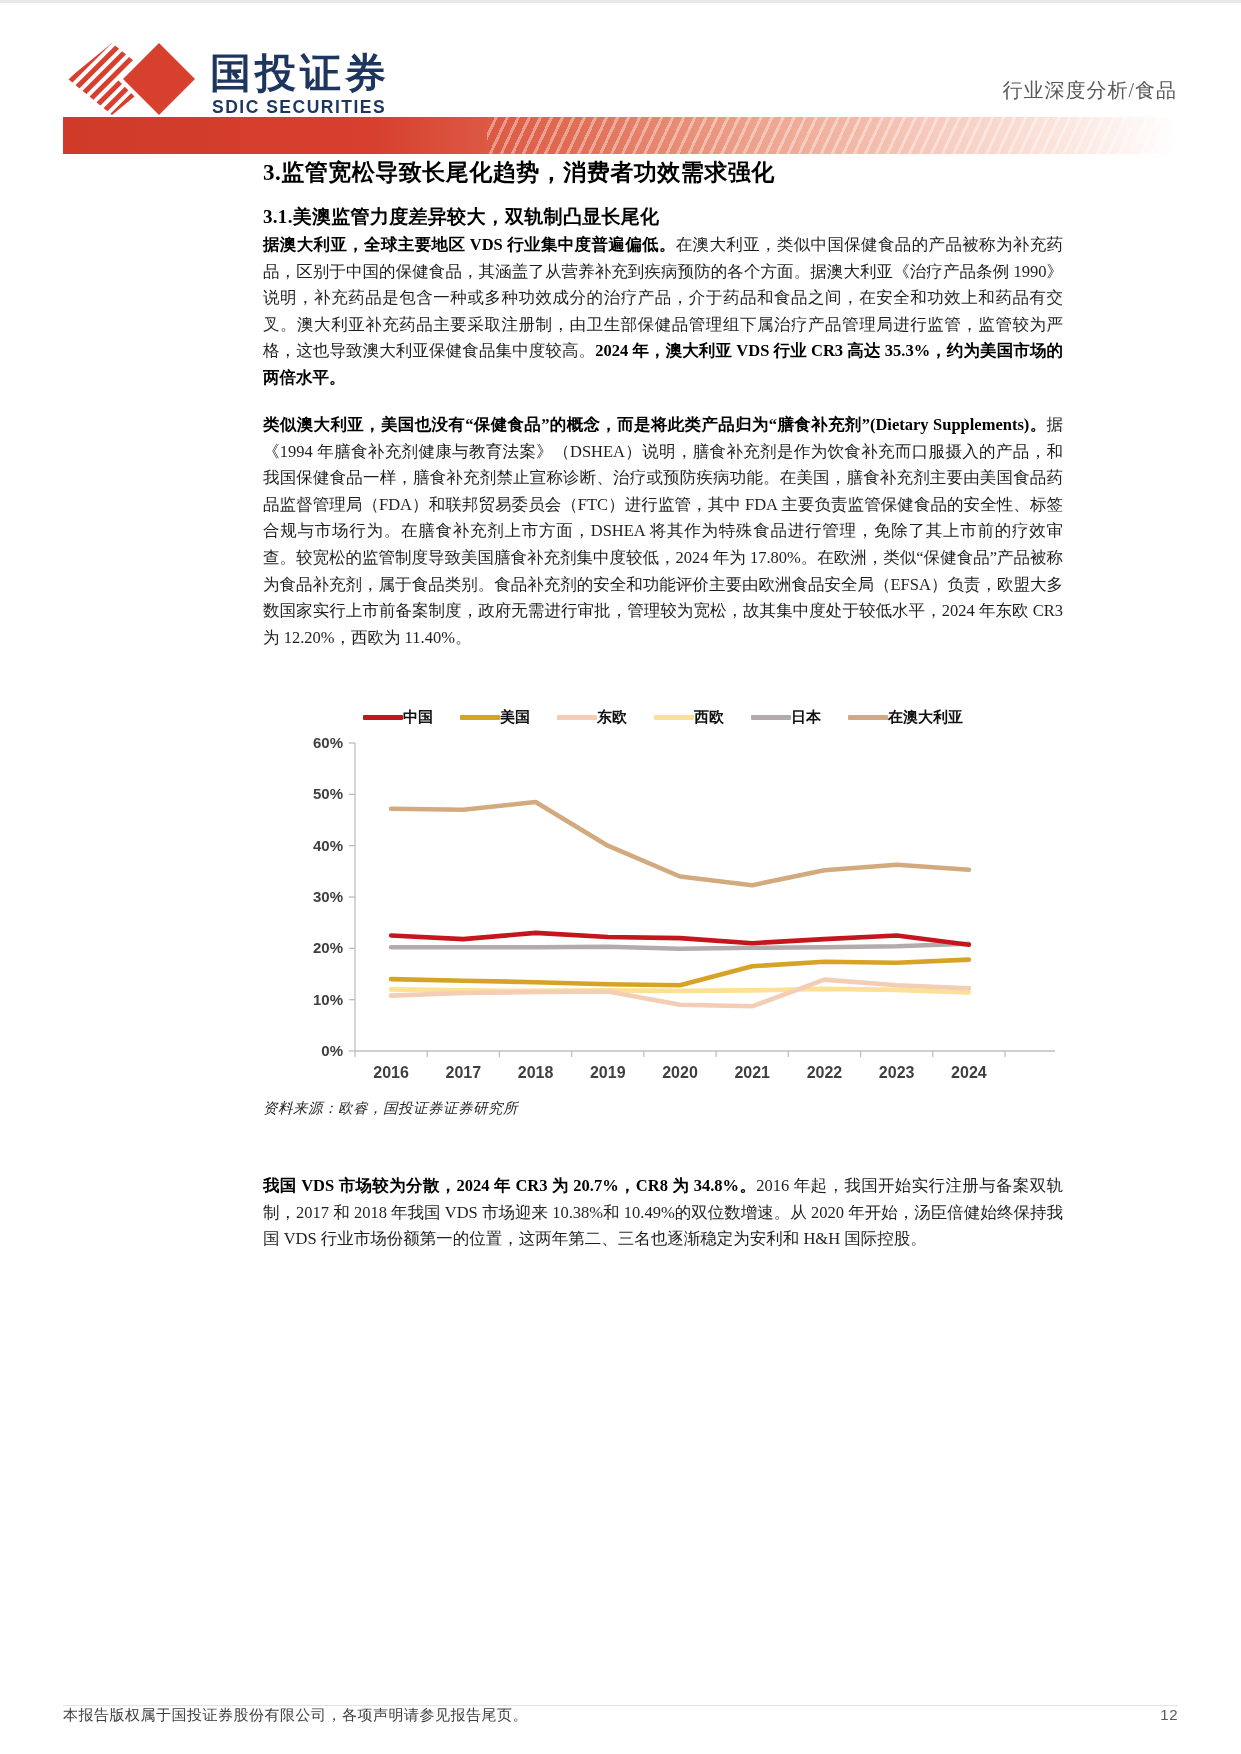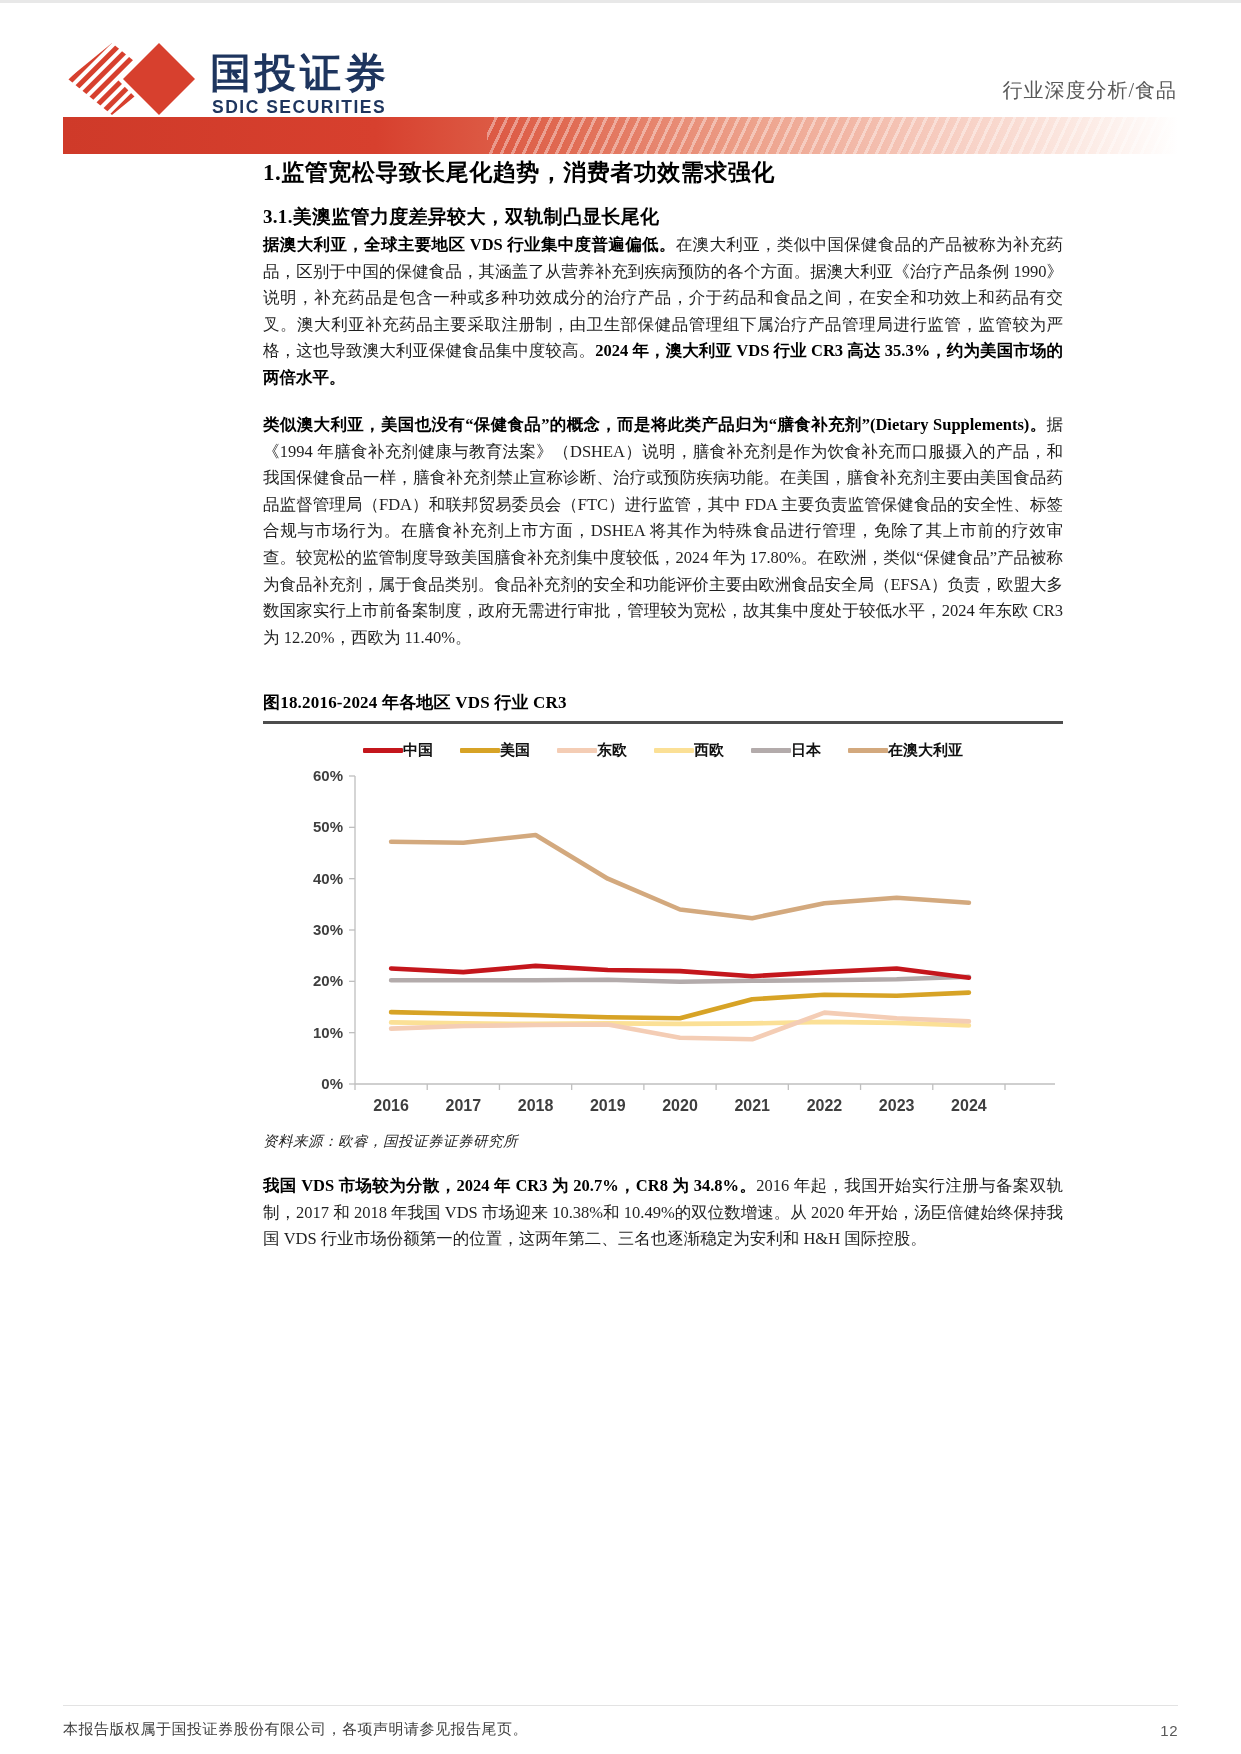--- a/index.html
+++ b/index.html
@@ -44,22 +44,22 @@
   .legend .item{display:flex;align-items:center;}
   .legend .swatch{width:40px;height:5px;border-radius:1px;display:inline-block;}
   .legend .lab{font-size:15px;font-weight:700;color:#111;}
   .plot{margin-top:4px;display:block;}
   .source{
     margin-top:10px;font-size:14.5px;color:#262626;font-style:italic;letter-spacing:.5px;
   }
   
   .footer{
     position:absolute;left:63px;width:1115px;top:1702px;
-    border-top:1px solid #e3e3e3;padding-top:14px;
-    display:flex;justify-content:space-between;align-items:flex-end;
+    border-top:1px solid #e3e3e3;
+    display:flex;justify-content:space-between;align-items:flex-start;
     font-size:15px;color:#3f3f3f;letter-spacing:.5px;
   }
   .page-num{color:#595959;font-family:"Liberation Sans", sans-serif;font-size:15px;}
 </style>
 </head>
 <body>
 
 <div class="page">
 
   <svg class="logo" viewBox="0 0 360 84">
@@ -74,29 +74,28 @@
       <polygon points="97,2 137,42 97,82 57,42" fill="#ffffff"></polygon>
       <polygon points="99,6 135,42 99,78 63,42" fill="#d7402e"></polygon>
     </g>
     <text x="150" y="50" font-family="Liberation Serif, serif" font-size="41" font-weight="700" fill="#1e355e" letter-spacing="4">国投证券</text>
     <text x="152" y="76" font-family="Liberation Sans, sans-serif" font-size="17.5" font-weight="700" fill="#1e355e" letter-spacing="1.5">SDIC SECURITIES</text>
   </svg>
 
   <div class="doc-type">行业深度分析/食品</div>
   <div class="red-bar"></div>
 
-  <div class="col h2">1.监管宽松导致长尾化趋势，消费者功效需求强化</div>
+  <div class="col h2">3.监管宽松导致长尾化趋势，消费者功效需求强化</div>
   <div class="col h3">3.1.美澳监管力度差异较大，双轨制凸显长尾化</div>
 
   <div class="col para p1"><b>据澳大利亚，全球主要地区 VDS 行业集中度普遍偏低。</b><span>在澳大利亚，类似中国保健食品的产品被称为补充药品，区别于中国的保健食品，其涵盖了从营养补充到疾病预防的各个方面。据澳大利亚《治疗产品条例 1990》说明，补充药品是包含一种或多种功效成分的治疗产品，介于药品和食品之间，在安全和功效上和药品有交叉。澳大利亚补充药品主要采取注册制，由卫生部保健品管理组下属治疗产品管理局进行监管，监管较为严格，这也导致澳大利亚保健食品集中度较高。</span><b>2024 年，澳大利亚 VDS 行业 CR3 高达 35.3%，约为美国市场的两倍水平。</b></div>
 
   <div class="col para p2"><b>类似澳大利亚，美国也没有“保健食品”的概念，而是将此类产品归为“膳食补充剂”(Dietary Supplements)。</b><span>据《1994 年膳食补充剂健康与教育法案》（DSHEA）说明，膳食补充剂是作为饮食补充而口服摄入的产品，和我国保健食品一样，膳食补充剂禁止宣称诊断、治疗或预防疾病功能。在美国，膳食补充剂主要由美国食品药品监督管理局（FDA）和联邦贸易委员会（FTC）进行监管，其中 FDA 主要负责监管保健食品的安全性、标签合规与市场行为。在膳食补充剂上市方面，DSHEA 将其作为特殊食品进行管理，免除了其上市前的疗效审查。较宽松的监管制度导致美国膳食补充剂集中度较低，2024 年为 17.80%。在欧洲，类似“保健食品”产品被称为食品补充剂，属于食品类别。食品补充剂的安全和功能评价主要由欧洲食品安全局（EFSA）负责，欧盟大多数国家实行上市前备案制度，政府无需进行审批，管理较为宽松，故其集中度处于较低水平，2024 年东欧 CR3 为 12.20%，西欧为 11.40%。</span><b></b></div>
 
   <div class="col figure">
-    <div class="fig-title">图18.2016-2024 年各地区 VDS 行业 CR3</div>
     <div class="legend" id="legend">
         <span class="item">
           <span class="swatch" style="background: rgb(196, 22, 28);"></span>
           <span class="lab">中国</span>
         </span>
         <span class="item">
           <span class="swatch" style="background: rgb(215, 163, 38);"></span>
           <span class="lab">美国</span>
         </span>
         <span class="item">

